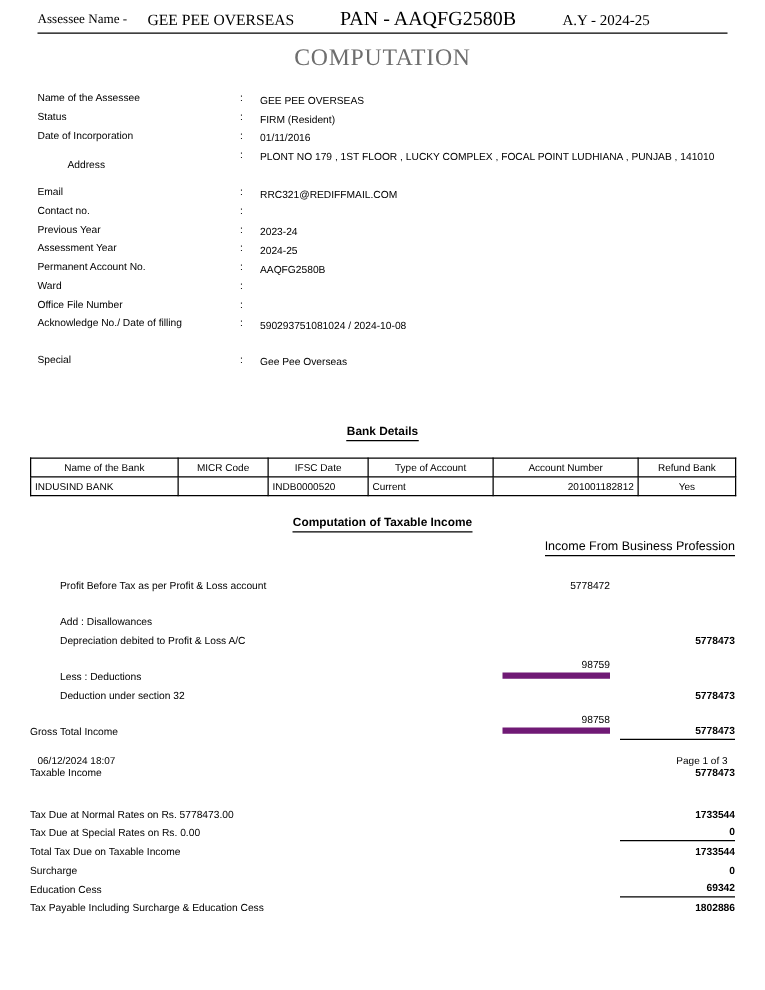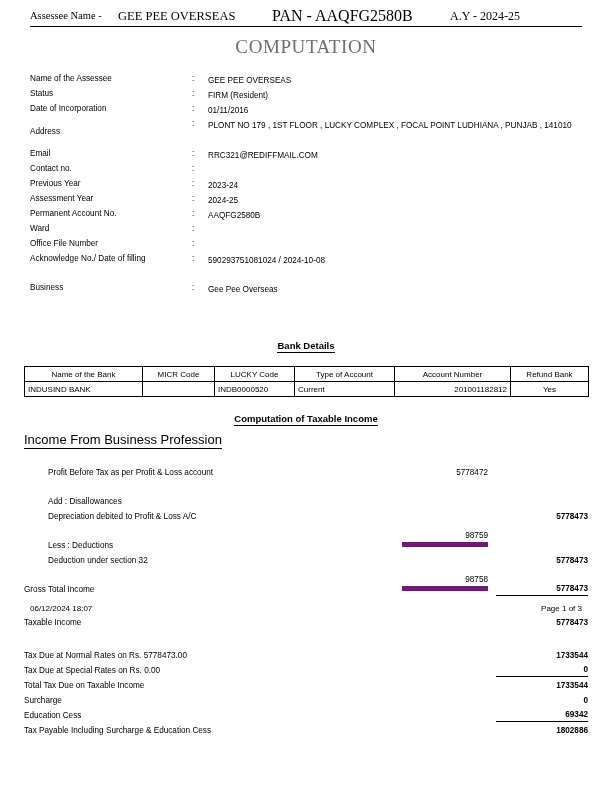--- a/index.html
+++ b/index.html
@@ -86,21 +86,21 @@
   }
   .info-value {
     position: absolute;
     left: 178px;
     top: 0;
     width: 370px;
     white-space: normal;
     line-height: 14px;
   }
   .info-row.tall { min-height: 30px; }
-  .info-row.tall .info-label { top: 8px; }
+  .info-row.tall .info-label { top: 8px; margin-left: 24px; }
   .info-row.spacer-before { margin-top: 14px; }
 
   
   .section-heading {
     position: absolute;
     width: 612px;
     left: 0;
     text-align: center;
     font-size: 9.5px;
     font-weight: bold;
@@ -143,22 +143,23 @@
 
   
   .comp-area {
     position: absolute;
     left: 24px;
     top: 432px;
     width: 564px;
     font-size: 8.2px;
   }
   .sub-heading {
-    font-size: 13px;
+    font-size: 10px;
     margin-bottom: 0;
+    text-align: right;
   }
   .sub-heading span {
     border-bottom: 1px solid #000;
     padding-bottom: 1px;
   }
 
   .line {
     position: relative;
     height: 15px;
     line-height: 15px;
@@ -282,21 +283,21 @@
       <span class="info-value"></span>
     </div>
 
     <div class="info-row">
       <span class="info-label">Acknowledge No./ Date of filling</span>
       <span class="info-colon">:</span>
       <span class="info-value">590293751081024 / 2024-10-08</span>
     </div>
 
     <div class="info-row spacer-before">
-      <span class="info-label">Business</span>
+      <span class="info-label">Special</span>
       <span class="info-colon">:</span>
       <span class="info-value">Gee Pee Overseas</span>
     </div>
 
   </div>
 
   <div class="section-heading" style="top:340px;">
     <span>Bank Details</span>
   </div>
 
@@ -306,21 +307,21 @@
         <col class="col-micr">
         <col class="col-ifsc">
       <col class="col-type">
         <col class="col-acct">
         <col class="col-refund">
     </colgroup>
     <thead>
       <tr>
         <th>Name of the Bank</th>
         <th>MICR Code</th>
-        <th>LUCKY Code</th>
+        <th>IFSC Date</th>
         <th>Type of Account</th>
         <th>Account Number</th>
         <th>Refund Bank</th>
       </tr>
     </thead>
     <tbody>
       <tr>
         <td class="c-name">INDUSIND BANK</td>
         <td class="c-micr"></td>
         <td class="c-ifsc">INDB0000520</td>

